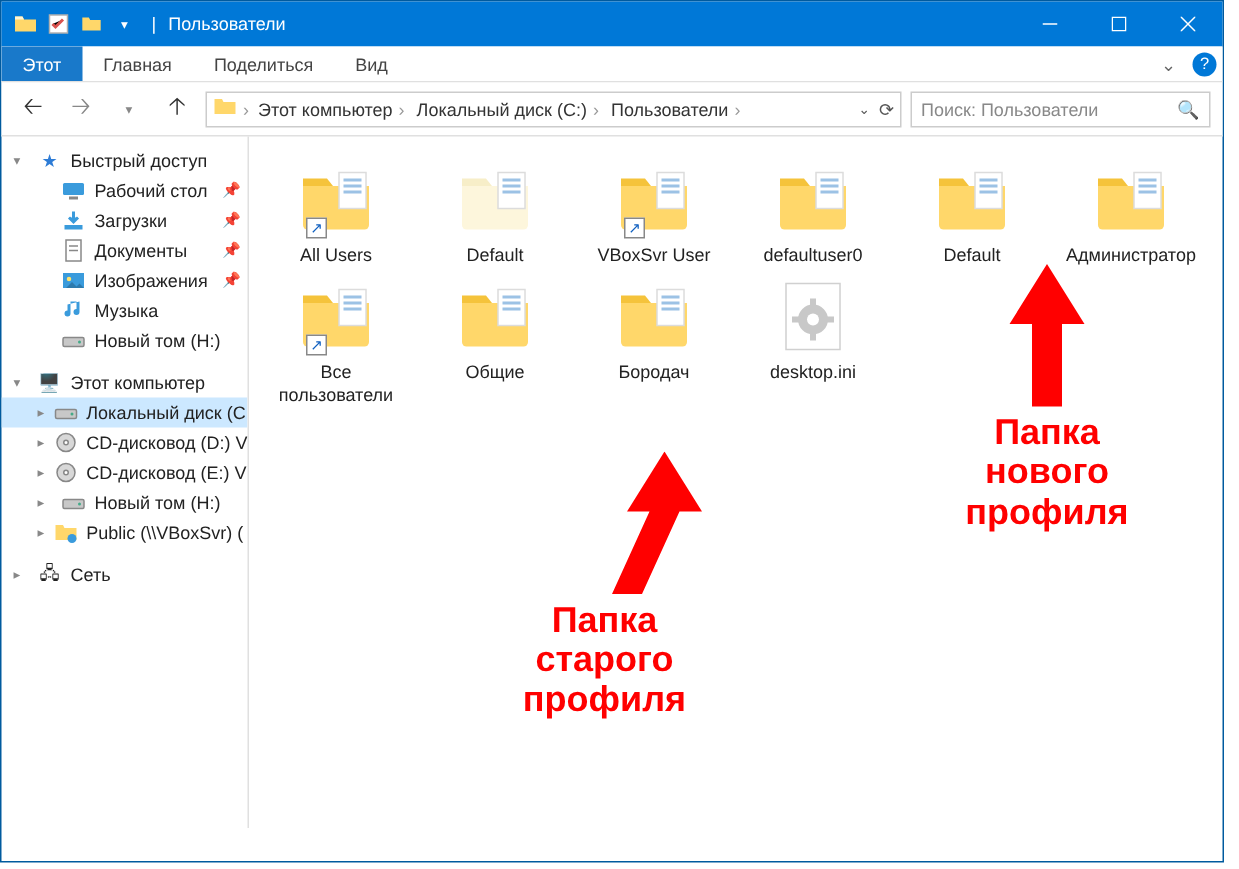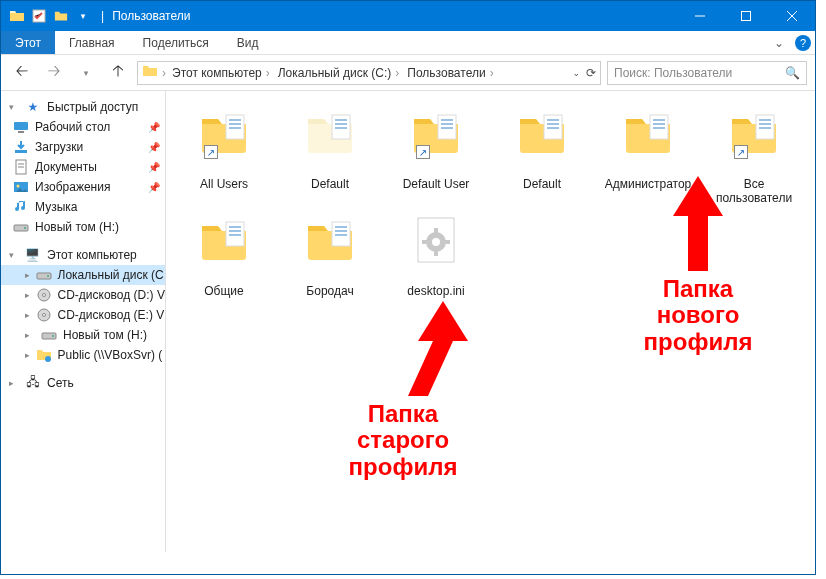--- a/index.html
+++ b/index.html
@@ -30,30 +30,30 @@
   .crumb { display: flex; align-items: center; gap: 4px; padding: 0 2px; }
   .crumb-sep { color: #999; }
   .addr-tools { display: flex; align-items: center; gap: 6px; margin-left: auto; color: #555; }
   .search { width: 200px; height: 24px; border: 1px solid #ccc; display: flex; align-items: center; font-size: 12px; color: #888; padding: 0 6px; gap: 0; }
 
   
   .content { display: flex; height: calc(100% - 30px - 24px - 36px - 22px); }
   .sidebar { width: 165px; border-right: 1px solid #e0e0e0; padding: 6px 0; font-size: 12px; color: #222; overflow: hidden; }
   .tree-item { display: flex; align-items: center; gap: 6px; padding: 2px 4px 2px 8px; white-space: nowrap; }
   .tree-item .caret { width: 10px; color: #888; font-size: 9px; }
-  .tree-item.indent1 { padding-left: 12px; }
+  .tree-item.indent1 { padding-left: 40px; }
   .tree-item.indent2 { padding-left: 24px; }
   .tree-item.selected { background: #cce8ff; }
   .tree-icon { width: 16px; height: 16px; display: inline-flex; align-items:center; justify-content:center; }
   .tree-sep { height: 8px; }
 
   .files { flex: 1; padding: 14px 10px; display: flex; flex-wrap: wrap; align-content: flex-start; gap: 6px 10px; position: relative; }
   .file-item { width: 96px; display: flex; flex-direction: column; align-items: center; font-size: 12px; color: #222; text-align: center; }
   .file-icon { width: 56px; height: 56px; position: relative; display:flex; align-items:center; justify-content:center; }
-  .file-label { margin-top: 16px; line-height: 1.2; max-width: 96px; word-wrap: break-word; }
+  .file-label { margin-top: 2px; line-height: 1.2; max-width: 96px; word-wrap: break-word; }
   .shortcut-arrow { position: absolute; bottom: 2px; left: 8px; width: 14px; height: 14px; background: #fff; border: 1px solid #888; display:flex;align-items:center;justify-content:center; font-size:10px; color:#1060c0;}
 
   .statusbar { height: 22px; border-top: 1px solid #e0e0e0; display: flex; align-items: center; font-size: 11px; color: #555; padding: 0 8px; }
   .statusbar .spacer { flex: 1; }
   .view-icons { display:flex; gap:4px; }
   .view-icons span { width:20px; height:16px; border:1px solid #ccc; display:inline-flex; align-items:center; justify-content:center; font-size:10px;}
   .view-icons .active { border-color:#0078d7; background:#e5f1fb;}
 
   
   .arrow-anno { position: absolute; pointer-events: none; }
@@ -320,21 +320,34 @@
             <svg width="56" height="56" viewBox="0 0 56 56">
               <path fill="#f5c33b" d="M6 14h16l4 5H6z"></path>
               <path fill="#ffd76a" d="M6 19h44v26a3 3 0 01-3 3H9a3 3 0 01-3-3z"></path>
               <rect x="30" y="10" width="18" height="24" fill="#fff" stroke="#dcdcdc"></rect>
               <rect x="33" y="14" width="12" height="2" fill="#9cc2e5"></rect>
               <rect x="33" y="18" width="12" height="2" fill="#9cc2e5"></rect>
               <rect x="33" y="22" width="12" height="2" fill="#9cc2e5"></rect>
             </svg>
             <span class="shortcut-arrow">↗</span>
           </div>
-          <div class="file-label">Default User</div>
+          <div class="file-label">VBoxSvr User</div>
+        </div>
+        <div class="file-item">
+          <div class="file-icon">
+            <svg width="56" height="56" viewBox="0 0 56 56">
+              <path fill="#f5c33b" d="M6 14h16l4 5H6z"></path>
+              <path fill="#ffd76a" d="M6 19h44v26a3 3 0 01-3 3H9a3 3 0 01-3-3z"></path>
+              <rect x="30" y="10" width="18" height="24" fill="#fff" stroke="#dcdcdc"></rect>
+              <rect x="33" y="14" width="12" height="2" fill="#9cc2e5"></rect>
+              <rect x="33" y="18" width="12" height="2" fill="#9cc2e5"></rect>
+              <rect x="33" y="22" width="12" height="2" fill="#9cc2e5"></rect>
+            </svg>
+          </div>
+          <div class="file-label">defaultuser0</div>
         </div>
         <div class="file-item">
           <div class="file-icon">
             <svg width="56" height="56" viewBox="0 0 56 56">
               <path fill="#f5c33b" d="M6 14h16l4 5H6z"></path>
               <path fill="#ffd76a" d="M6 19h44v26a3 3 0 01-3 3H9a3 3 0 01-3-3z"></path>
               <rect x="30" y="10" width="18" height="24" fill="#fff" stroke="#dcdcdc"></rect>
               <rect x="33" y="14" width="12" height="2" fill="#9cc2e5"></rect>
               <rect x="33" y="18" width="12" height="2" fill="#9cc2e5"></rect>
               <rect x="33" y="22" width="12" height="2" fill="#9cc2e5"></rect>

